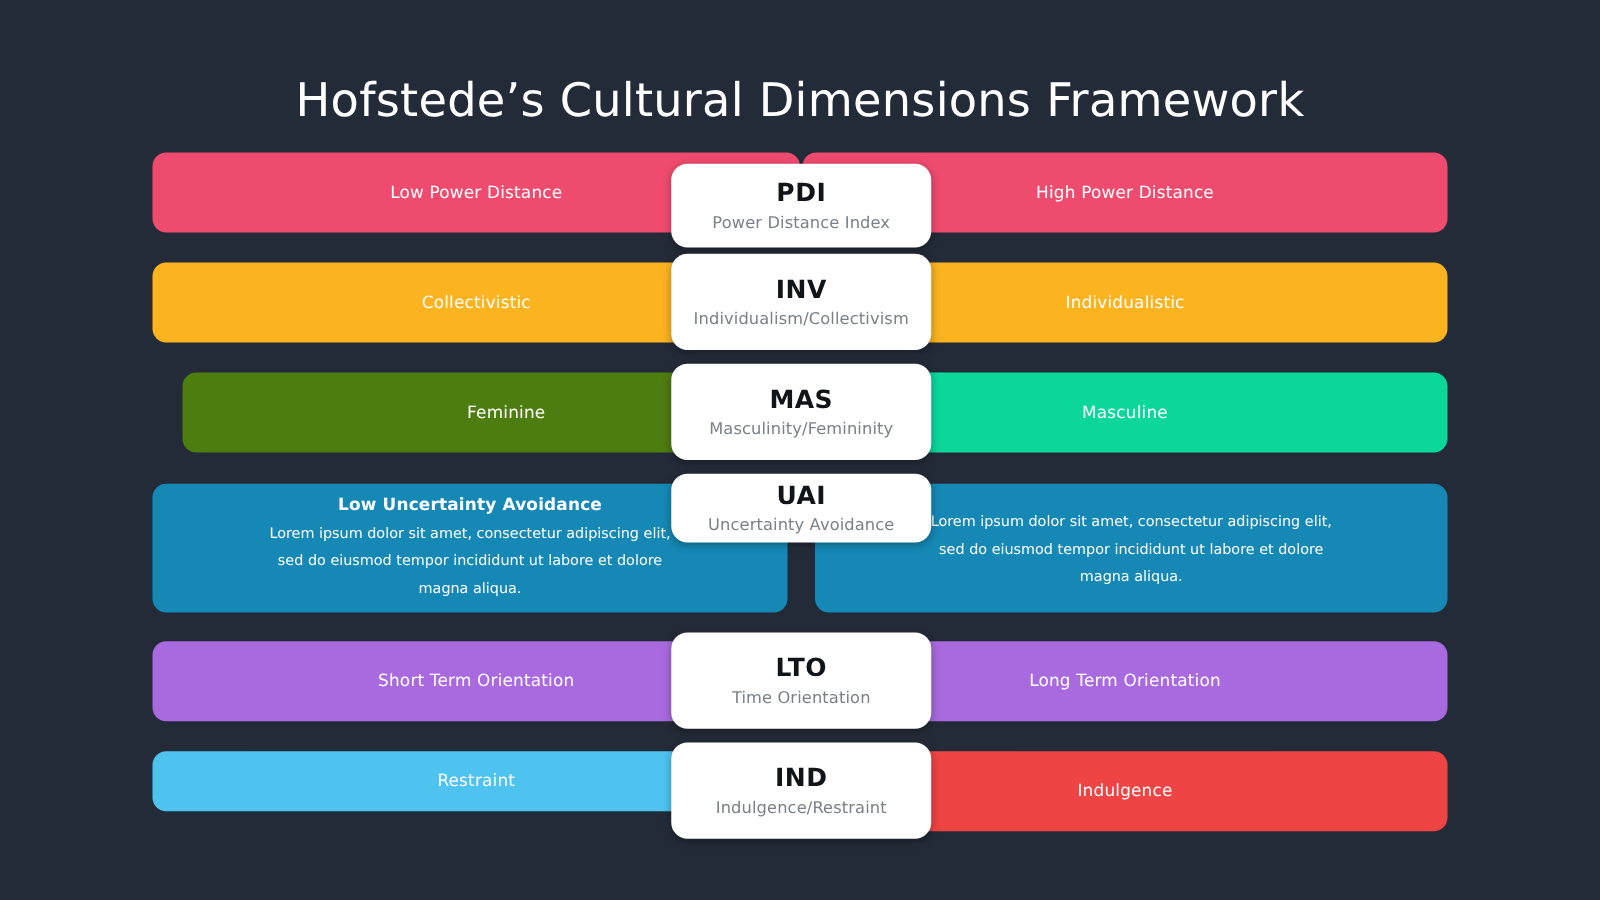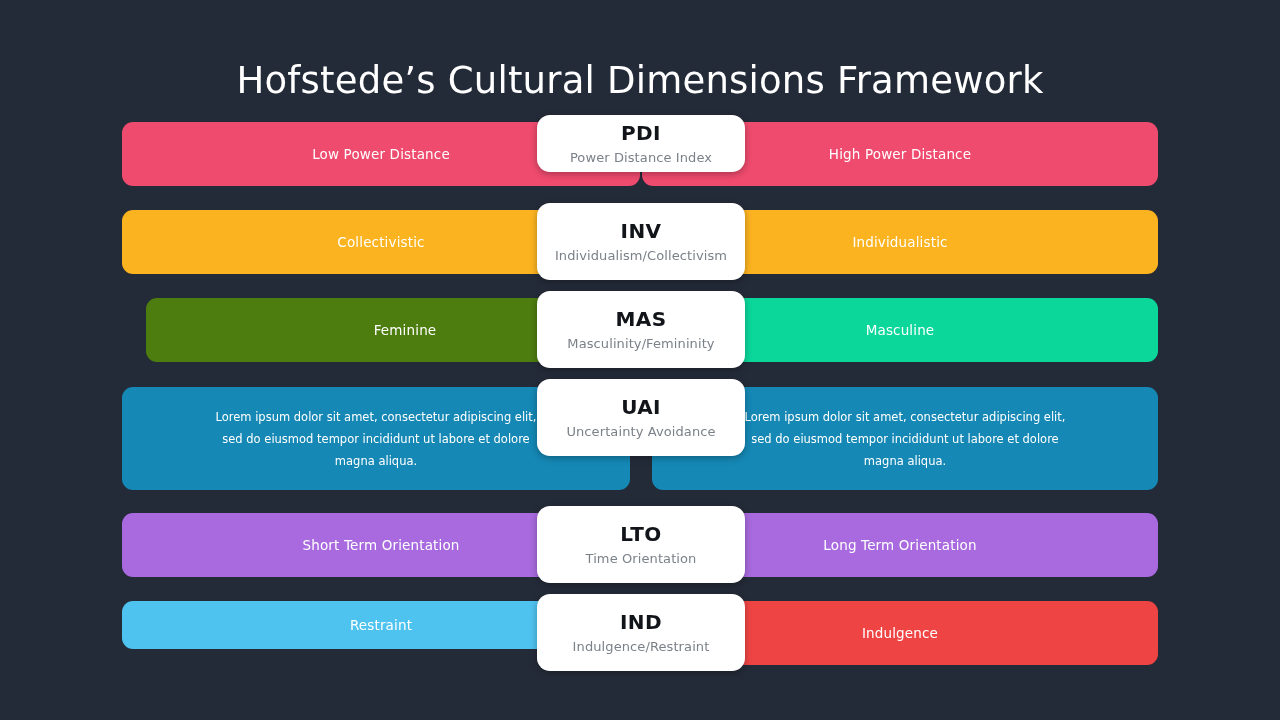--- a/index.html
+++ b/index.html
@@ -115,21 +115,21 @@
   <div class="slide-title">Hofstede’s Cultural Dimensions Framework</div>
 
   <div class="rows" id="rows-container">
       <div class="row" style="height: 0px;">
         <div class="bar bar-left" style="top: 7px; height: 64px; width: 518px; background: rgb(239, 75, 110);">
           <div class="bar-label">Low Power Distance</div>
         </div>
         <div class="bar bar-right" style="top: 7px; height: 64px; width: 516px; background: rgb(239, 75, 110);">
           <div class="bar-label">High Power Distance</div>
         </div>
-        <div class="center-card" style="top: 0px; height: 57px;">
+        <div class="center-card" style="top: 16px; height: 67px;">
           <div class="card-code">PDI</div>
           <div class="card-name">Power Distance Index</div>
         </div>
       </div>
       <div class="row" style="height: 0px;">
         <div class="bar bar-left" style="top: 95px; height: 64px; width: 518px; background: rgb(251, 179, 32);">
           <div class="bar-label">Collectivistic</div>
         </div>
         <div class="bar bar-right" style="top: 95px; height: 64px; width: 516px; background: rgb(251, 179, 32);">
           <div class="bar-label">Individualistic</div>
@@ -146,26 +146,27 @@
         <div class="bar bar-right" style="top: 183px; height: 64px; width: 516px; background: rgb(11, 215, 155);">
           <div class="bar-label">Masculine</div>
         </div>
         <div class="center-card" style="top: 176px; height: 77px;">
           <div class="card-code">MAS</div>
           <div class="card-name">Masculinity/Femininity</div>
         </div>
       </div>
       <div class="row" style="height: 0px;">
         <div class="bar bar-left" style="top: 272px; height: 103px; width: 508px; background: rgb(21, 136, 181);">
+          <div class="bar-heading">Low Uncertainty Avoidance</div>
           <div class="bar-body">Lorem ipsum dolor  sit amet, consectetur adipiscing elit, sed do eiusmod tempor incididunt ut labore et dolore magna aliqua.</div>
         </div>
         <div class="bar bar-right" style="top: 272px; height: 103px; width: 506px; background: rgb(21, 136, 181);">
           <div class="bar-body">Lorem ipsum dolor  sit amet, consectetur adipiscing elit, sed do eiusmod tempor incididunt ut labore et dolore magna aliqua.</div>
         </div>
-        <div class="center-card" style="top: 264px; height: 77px;">
+        <div class="center-card" style="top: 264px; height: 55px;">
           <div class="card-code">UAI</div>
           <div class="card-name">Uncertainty Avoidance</div>
         </div>
       </div>
       <div class="row" style="height: 0px;">
         <div class="bar bar-left" style="top: 398px; height: 64px; width: 518px; background: rgb(168, 106, 222);">
           <div class="bar-label">Short Term Orientation</div>
         </div>
         <div class="bar bar-right" style="top: 398px; height: 64px; width: 516px; background: rgb(168, 106, 222);">
           <div class="bar-label">Long Term Orientation</div>

